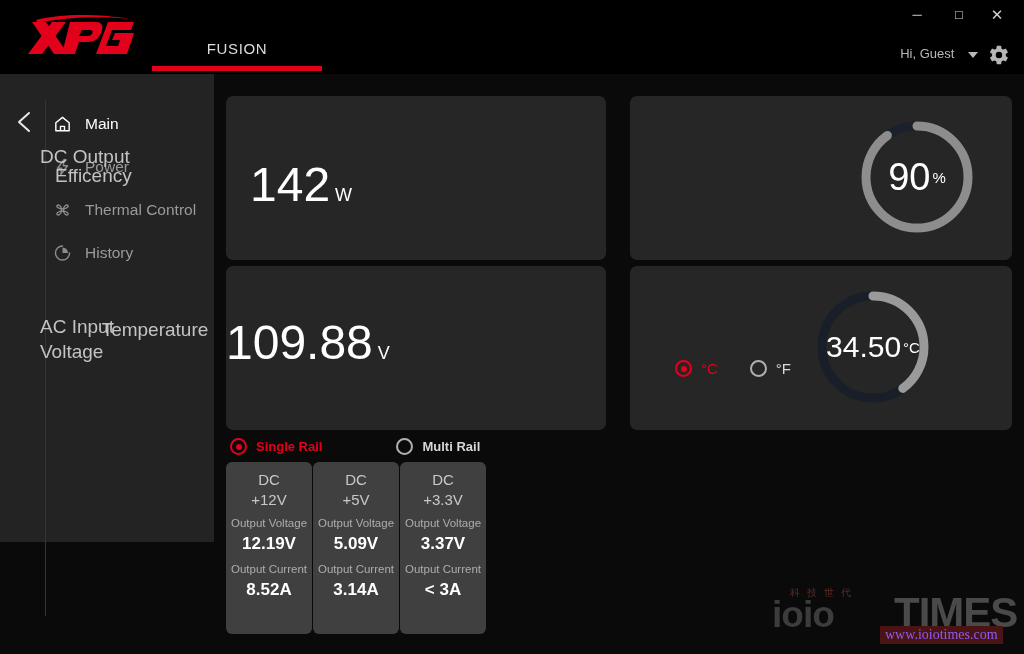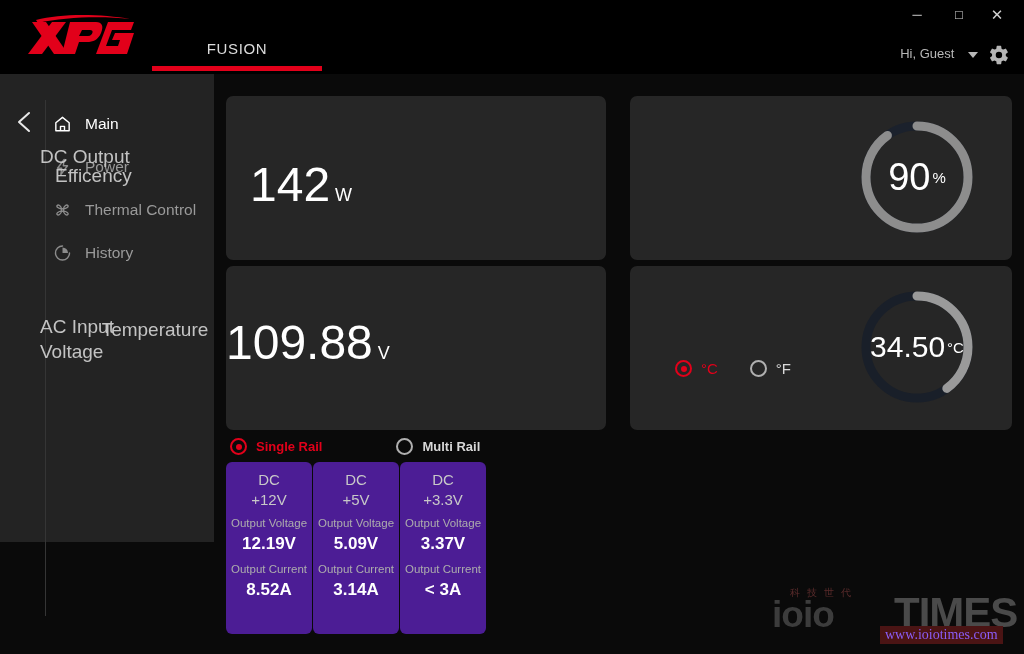--- a/index.html
+++ b/index.html
@@ -120,21 +120,21 @@
 
   #rail-radios { left:230px; top:438px; }
   #rail-radios .radio + .radio { margin-left:74px; }
   #rail-radios .rlabel { font-size:13px; font-weight:bold; }
   #rail-radios .radio.on .rlabel { color:#e2001a; }
   #rail-radios .radio:not(.on) .rlabel { color:#d8d8d8; }
 
   
   .rail {
     position:absolute; top:462px; width:86px; height:172px;
-    background:#4c1d95; border-radius:6px;
+    background:#404040; border-radius:6px;
     display:flex; flex-direction:column; align-items:center;
   }
   #rail-0 { left:226px; }
   #rail-1 { left:313px; }
   #rail-2 { left:400px; }
   .rail-dc { margin-top:9px; font-size:15px; color:#c8c8c8; }
   .rail-name { margin-top:3px; font-size:15px; color:#c8c8c8; }
   .rail-cap { margin-top:9px; font-size:11.5px; color:#adadad; }
   .rail-num { margin-top:5px; font-size:17px; font-weight:bold; color:#fff; }
 
@@ -284,21 +284,21 @@
   <div class="radio-row" id="temp-radios">
     <div class="radio on">
       <span class="rdot"></span>
       <span class="rlabel">°C</span>
     </div>
     <div class="radio">
       <span class="rdot"></span>
       <span class="rlabel">°F</span>
     </div>
   </div>
-  <div class="gauge" id="gauge-temp" style="left:857px; top:287px; width:120px; height:120px;">
+  <div class="gauge" id="gauge-temp" style="left:813px; top:287px; width:120px; height:120px;">
     <svg width="120" height="120" viewBox="0 0 120 120">
       <circle cx="60" cy="60" r="51" fill="none" stroke="#191f29" stroke-width="9"></circle>
       <circle id="arc-temp" cx="60" cy="60" r="51" fill="none" stroke="#9a9a9a" stroke-width="9" stroke-linecap="round" transform="rotate(-90 60 60)" stroke-dasharray="128.17698026646357 320.4424506661589"></circle>
     </svg>
     <div class="gauge-val" style="font-size:30px">
       <span>34.50</span>
         <span class="u">°C</span>
     </div>
   </div>
 

